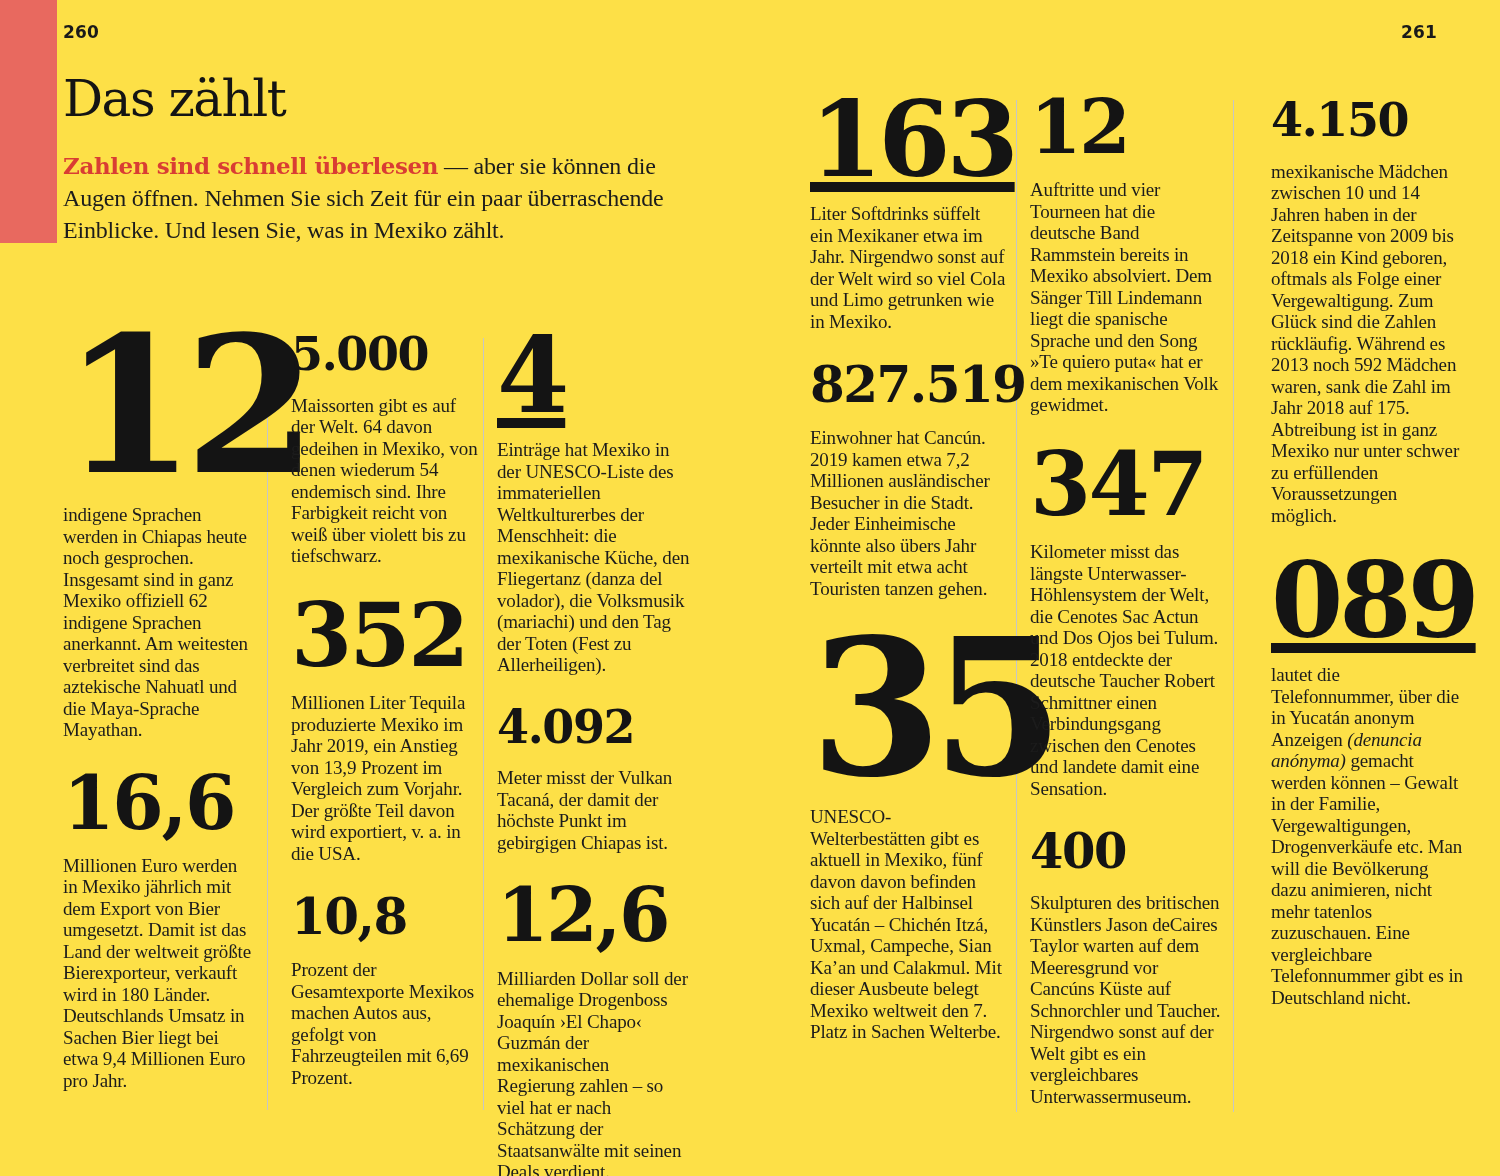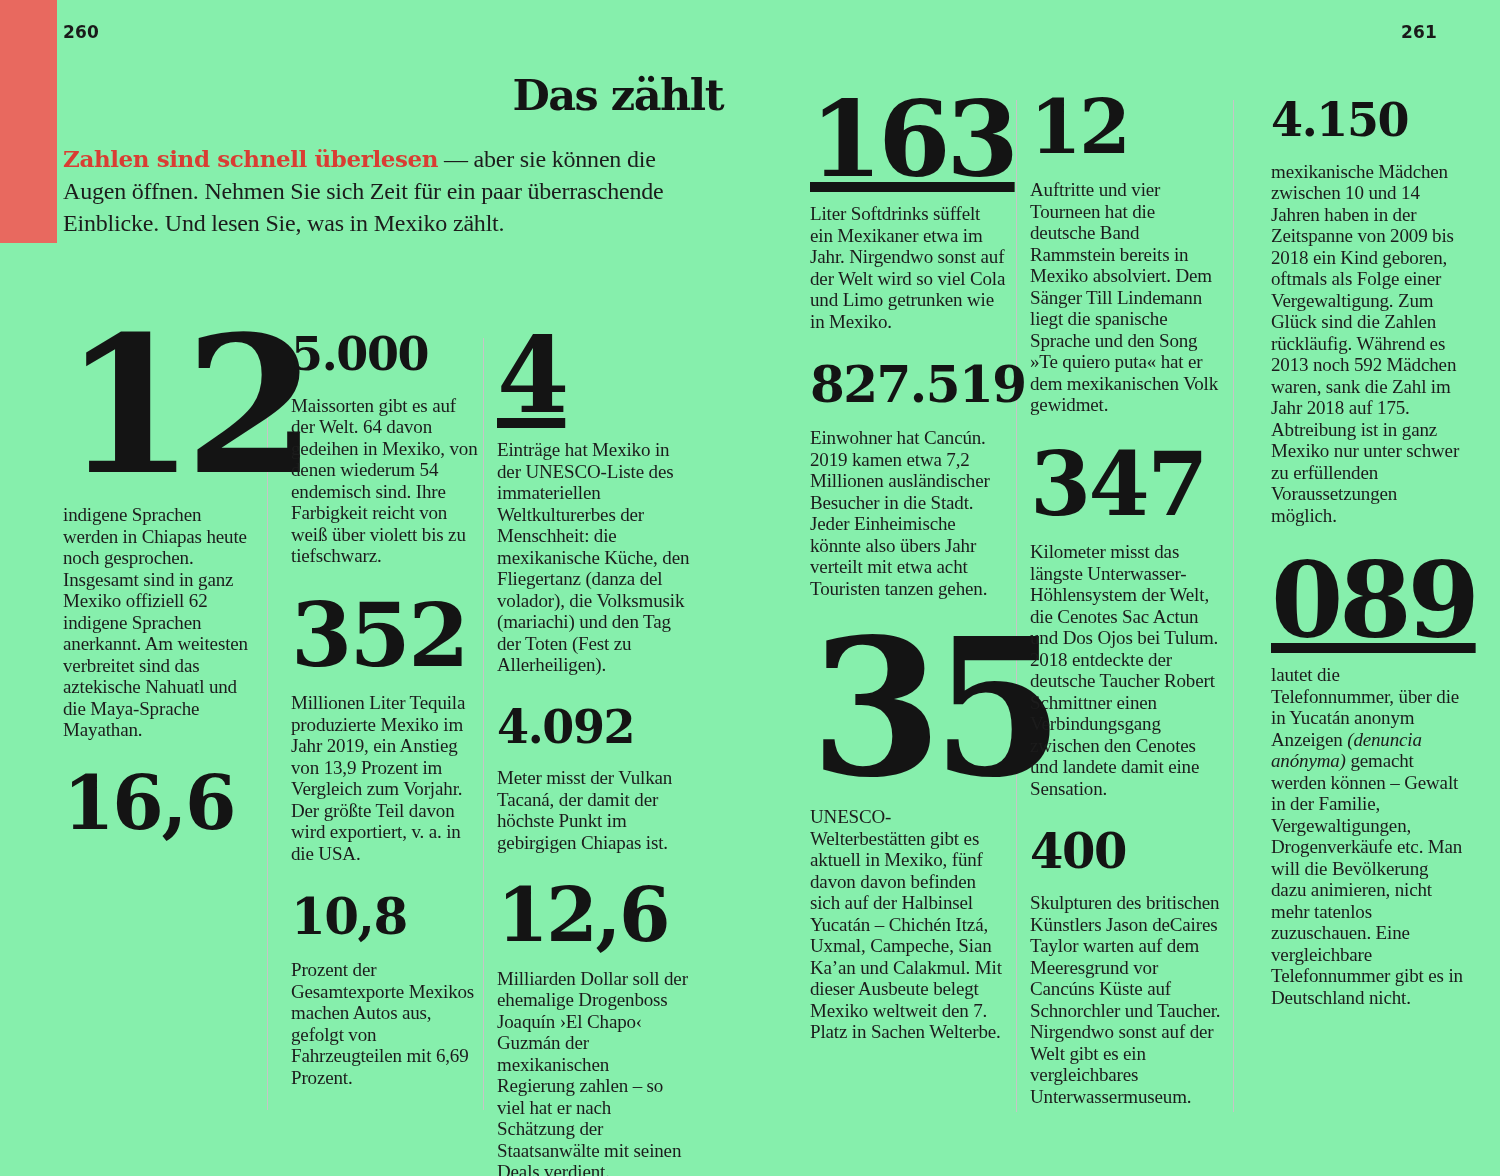--- a/index.html
+++ b/index.html
@@ -1,31 +1,31 @@
 <!DOCTYPE html>
 <html lang="de"><head>
 <meta charset="utf-8">
 <style>
   html,body{margin:0;padding:0;background:#ffffff;}
-  #page{position:relative;width:1500px;height:1176px;background:#86efac;overflow:hidden;
+  #page{position:relative;width:1500px;height:1176px;background:#fde047;overflow:hidden;
         font-family:"Liberation Serif",serif;color:#1c1c1c;}
 
   
   .accent-bar{position:absolute;left:0;top:0;width:57px;height:243px;background:#e8695f;}
 
   
   .pagenum{position:absolute;top:22px;font-family:"DejaVu Sans",sans-serif;font-weight:700;
            font-size:17px;color:#1a1a1a;letter-spacing:.2px;}
   .pagenum.left{left:63px;}
   .pagenum.right{right:63px;text-align:right;}
 
   
   .header{position:absolute;left:63px;top:74px;width:660px;}
-  .title{font-family:"DejaVu Serif",serif;font-weight:700;font-size:43px;line-height:1;
-         letter-spacing:-1.5px;color:#141414;text-align:right;}
+  .title{font-family:"DejaVu Serif",serif;font-weight:400;font-size:50px;line-height:1;
+         letter-spacing:-1.5px;color:#141414;}
   .intro{margin-top:26px;font-size:24px;line-height:32px;letter-spacing:-.2px;color:#1c1c1c;}
   .intro .hl{color:#d93d33;font-weight:700;font-family:"DejaVu Serif",serif;font-size:23px;letter-spacing:-.4px;}
 
   
   .vdiv{position:absolute;width:1px;background:#c6c6c6;}
   .vdiv.l1{left:267px;top:338px;height:772px;}
   .vdiv.l2{left:483px;top:338px;height:772px;}
   .vdiv.r1{left:1016px;top:100px;height:1012px;}
   .vdiv.r2{left:1233px;top:100px;height:1012px;}
 
@@ -71,20 +71,21 @@
   <div class="vdiv r1"></div>
   <div class="vdiv r2"></div>
 
   <div class="col lc1">
     <div class="block">
       <div class="num n200">12</div>
       <div class="stat-text">indigene Sprachen werden in Chiapas heute noch gesprochen. Insgesamt sind in ganz Mexiko offiziell 62 indigene Sprachen anerkannt. Am weitesten verbreitet sind das aztekische Nahuatl und die Maya-Sprache Mayathan.</div>
     </div>
     <div class="block">
       <div class="num n76">16,6</div>
+      <div class="stat-text">Millionen Euro werden in Mexiko jährlich mit dem Export von Bier umgesetzt. Damit ist das Land der weltweit größte Bierexporteur, verkauft wird in 180 Länder. Deutschlands Umsatz in Sachen Bier liegt bei etwa 9,4 Millionen Euro pro Jahr.</div>
     </div>
   </div>
 
   <div class="col lc2">
     <div class="block">
       <div class="num n46">5.000</div>
       <div class="stat-text">Maissorten gibt es auf der Welt. 64 davon gedeihen in Mexiko, von denen wiederum 54 endemisch sind. Ihre Farbigkeit reicht von weiß über violett bis zu tiefschwarz.</div>
     </div>
     <div class="block">
       <div class="num n92">352</div>

